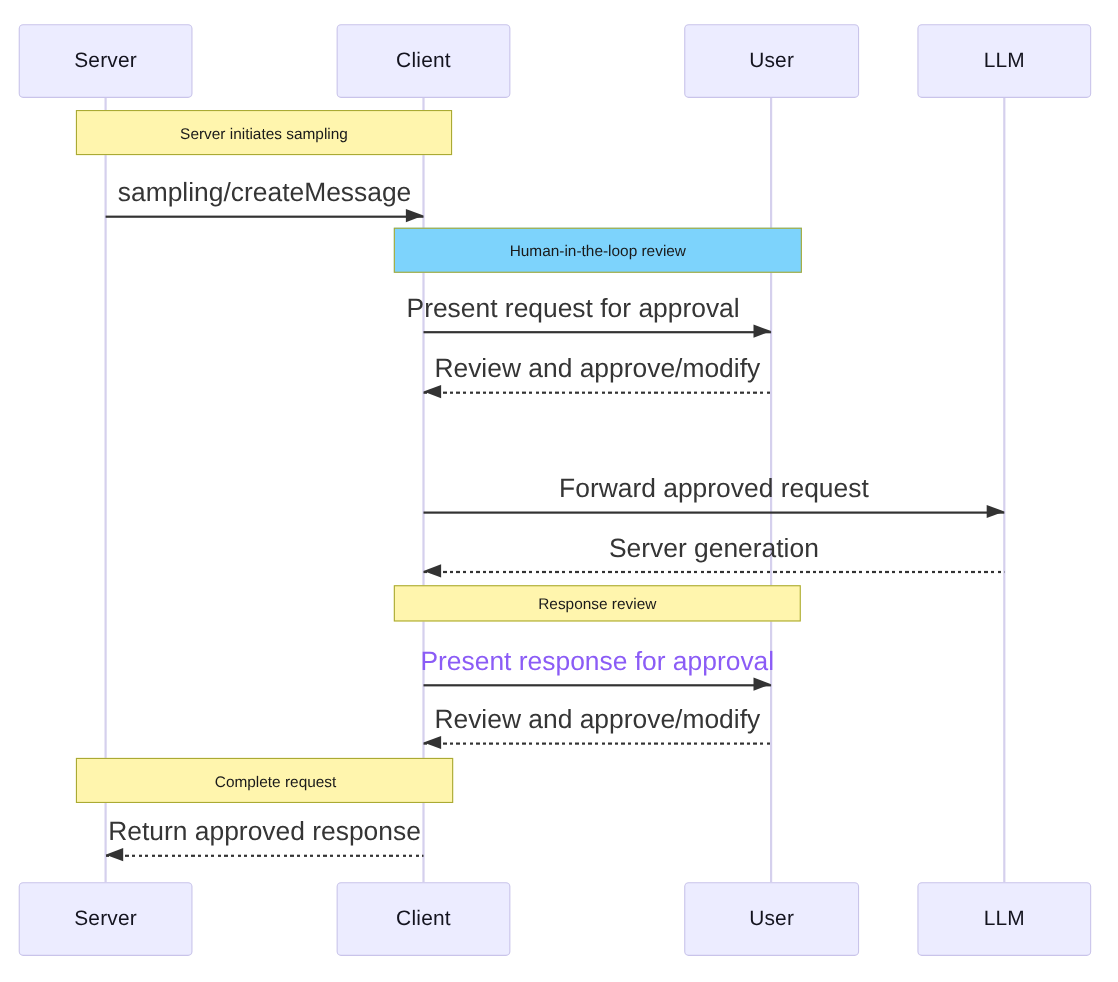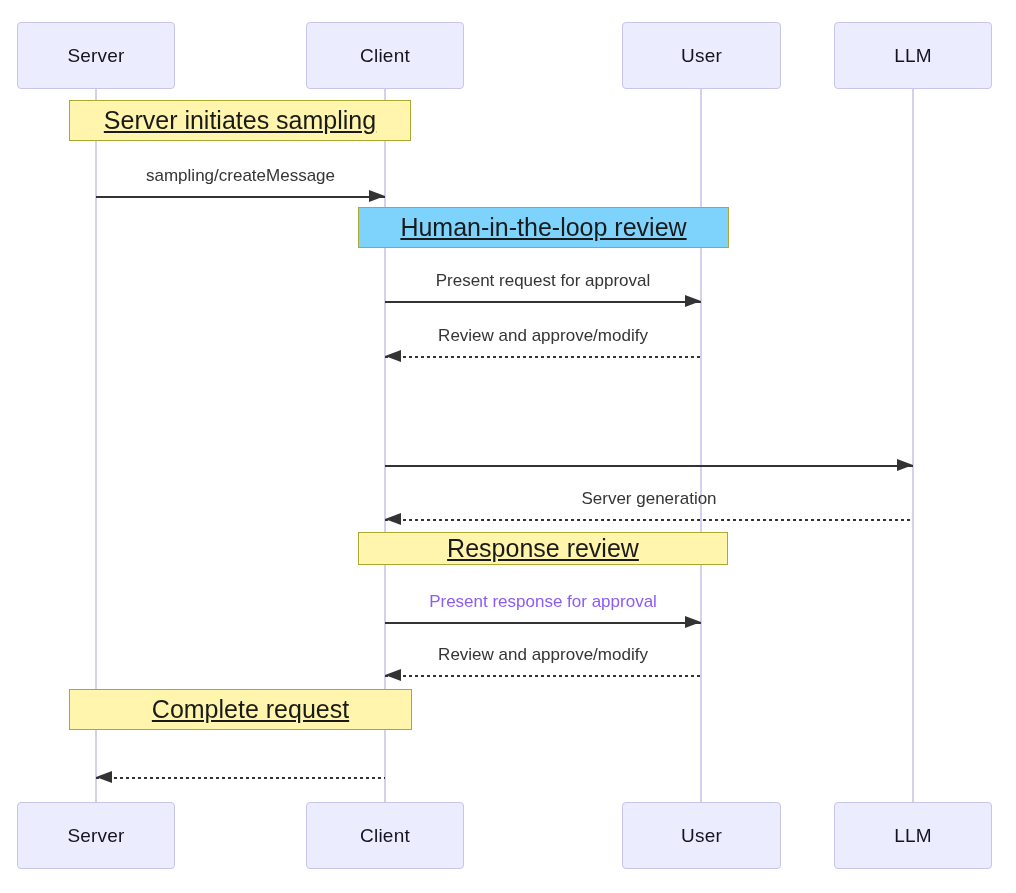--- a/index.html
+++ b/index.html
@@ -26,25 +26,25 @@
   }
   .lifeline { position: absolute; width: 2px; }
   .note {
     position: absolute;
     box-sizing: border-box;
     border: 1.5px solid;
     display: flex;
     align-items: center;
     justify-content: center;
   }
-  .note-label { font-size: 25px; text-decoration: underline; }
+  .note-label { font-size: 14px; }
   .msg-label {
     position: absolute;
     transform: translateX(-50%);
-    font-size: 17px;
+    font-size: 24px;
     white-space: nowrap;
     line-height: 22px;
   }
   .msg-line { position: absolute; height: 2px; }
   .arrow-head { position: absolute; width: 0; height: 0; }
 </style>
 </head>
 <body>
 
 <div id="diagram" style="background: rgb(255, 255, 255);">
@@ -84,32 +84,34 @@
     </div>
     <div class="note" style="left: 358px; top: 532px; width: 370px; height: 33px; background: rgb(255, 245, 173); border-color: rgb(170, 170, 51); color: rgb(26, 26, 26);">
       <span class="note-label">Response review</span>
     </div>
     <div class="note" style="left: 69px; top: 689px; width: 343px; height: 41px; background: rgb(255, 245, 173); border-color: rgb(170, 170, 51); color: rgb(26, 26, 26); padding-left: 20px;">
       <span class="note-label">Complete request</span>
     </div>
     <div class="msg-label" style="left: 240.5px; top: 165px; color: rgb(53, 53, 53);">sampling/createMessage</div>
     <div class="msg-line" style="left: 96px; top: 196px; width: 289px; background: rgb(51, 51, 51);"></div>
     <div class="arrow-head" style="top: 190px; border-top: 6px solid transparent; border-bottom: 6px solid transparent; left: 369px; border-left: 16px solid rgb(51, 51, 51);"></div>
-    <div class="msg-label" style="left: 543px; top: 270px; color: rgb(53, 53, 53);">Present request for approval</div>
+    <div class="msg-label" style="left: 521px; top: 270px; color: rgb(53, 53, 53);">Present request for approval</div>
     <div class="msg-line" style="left: 385px; top: 301px; width: 316px; background: rgb(51, 51, 51);"></div>
     <div class="arrow-head" style="top: 295px; border-top: 6px solid transparent; border-bottom: 6px solid transparent; left: 685px; border-left: 16px solid rgb(51, 51, 51);"></div>
     <div class="msg-label" style="left: 543px; top: 325px; color: rgb(53, 53, 53);">Review and approve/modify</div>
     <div class="msg-line" style="left: 385px; top: 356px; width: 316px; background: repeating-linear-gradient(90deg, rgb(51, 51, 51) 0px, rgb(51, 51, 51) 3px, transparent 3px, transparent 6px);"></div>
     <div class="arrow-head" style="top: 350px; border-top: 6px solid transparent; border-bottom: 6px solid transparent; left: 385px; border-right: 16px solid rgb(51, 51, 51);"></div>
+    <div class="msg-label" style="left: 649px; top: 434px; color: rgb(53, 53, 53);">Forward approved request</div>
     <div class="msg-line" style="left: 385px; top: 465px; width: 528px; background: rgb(51, 51, 51);"></div>
     <div class="arrow-head" style="top: 459px; border-top: 6px solid transparent; border-bottom: 6px solid transparent; left: 897px; border-left: 16px solid rgb(51, 51, 51);"></div>
     <div class="msg-label" style="left: 649px; top: 488px; color: rgb(53, 53, 53);">Server generation</div>
     <div class="msg-line" style="left: 385px; top: 519px; width: 528px; background: repeating-linear-gradient(90deg, rgb(51, 51, 51) 0px, rgb(51, 51, 51) 3px, transparent 3px, transparent 6px);"></div>
     <div class="arrow-head" style="top: 513px; border-top: 6px solid transparent; border-bottom: 6px solid transparent; left: 385px; border-right: 16px solid rgb(51, 51, 51);"></div>
     <div class="msg-label" style="left: 543px; top: 591px; color: #8b5cf6;">Present response for approval</div>
     <div class="msg-line" style="left: 385px; top: 622px; width: 316px; background: rgb(51, 51, 51);"></div>
     <div class="arrow-head" style="top: 616px; border-top: 6px solid transparent; border-bottom: 6px solid transparent; left: 685px; border-left: 16px solid rgb(51, 51, 51);"></div>
     <div class="msg-label" style="left: 543px; top: 644px; color: rgb(53, 53, 53);">Review and approve/modify</div>
     <div class="msg-line" style="left: 385px; top: 675px; width: 316px; background: repeating-linear-gradient(90deg, rgb(51, 51, 51) 0px, rgb(51, 51, 51) 3px, transparent 3px, transparent 6px);"></div>
     <div class="arrow-head" style="top: 669px; border-top: 6px solid transparent; border-bottom: 6px solid transparent; left: 385px; border-right: 16px solid rgb(51, 51, 51);"></div>
+    <div class="msg-label" style="left: 240.5px; top: 746px; color: rgb(53, 53, 53);">Return approved response</div>
     <div class="msg-line" style="left: 96px; top: 777px; width: 289px; background: repeating-linear-gradient(90deg, rgb(51, 51, 51) 0px, rgb(51, 51, 51) 3px, transparent 3px, transparent 6px);"></div>
     <div class="arrow-head" style="top: 771px; border-top: 6px solid transparent; border-bottom: 6px solid transparent; left: 96px; border-right: 16px solid rgb(51, 51, 51);"></div>
   </div>
 
 </body></html>

